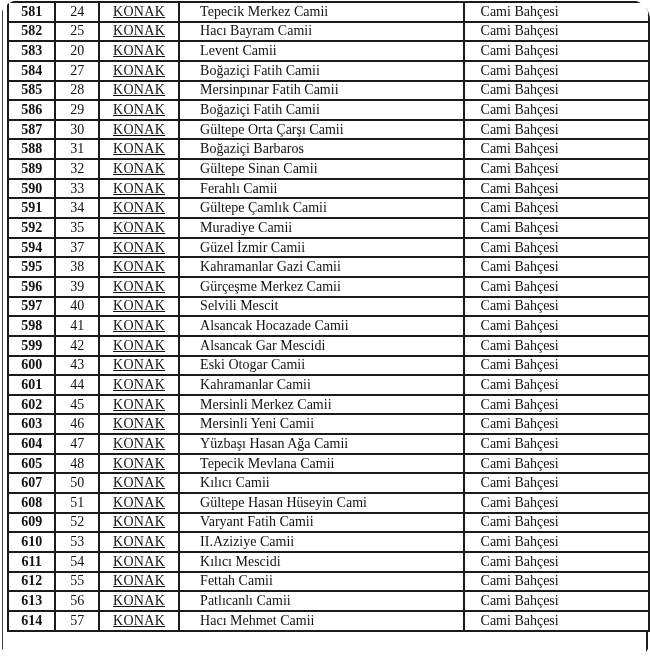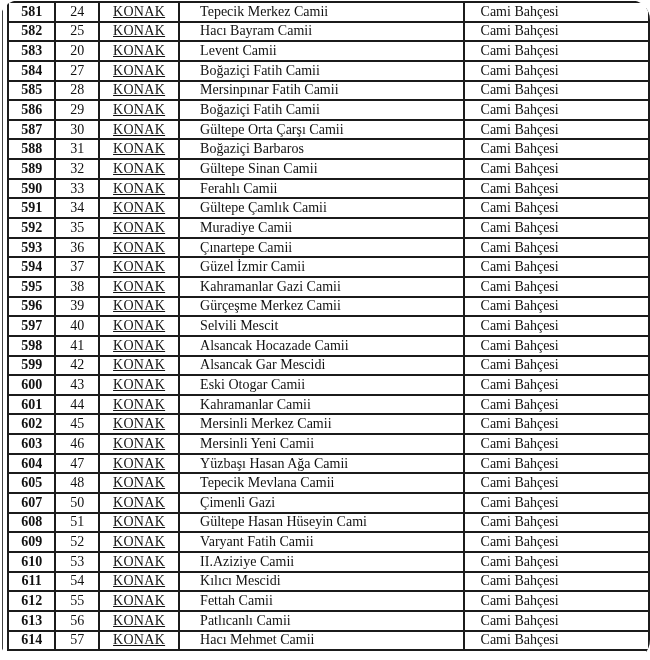--- a/index.html
+++ b/index.html
@@ -160,27 +160,20 @@
           <td class="c5">Cami Bahçesi</td>
         </tr>
         <tr>
           <td class="c1">592</td>
           <td class="c2">35</td>
           <td class="c3">KONAK</td>
           <td class="c4">Muradiye Camii</td>
           <td class="c5">Cami Bahçesi</td>
         </tr>
         <tr>
-          <td class="c1">593</td>
-          <td class="c2">36</td>
-          <td class="c3">KONAK</td>
-          <td class="c4">Çınartepe Camii</td>
-          <td class="c5">Cami Bahçesi</td>
-        </tr>
-        <tr>
           <td class="c1">594</td>
           <td class="c2">37</td>
           <td class="c3">KONAK</td>
           <td class="c4">Güzel İzmir Camii</td>
           <td class="c5">Cami Bahçesi</td>
         </tr>
         <tr>
           <td class="c1">595</td>
           <td class="c2">38</td>
           <td class="c3">KONAK</td>
@@ -254,21 +247,21 @@
           <td class="c1">605</td>
           <td class="c2">48</td>
           <td class="c3">KONAK</td>
           <td class="c4">Tepecik Mevlana Camii</td>
           <td class="c5">Cami Bahçesi</td>
         </tr>
         <tr>
           <td class="c1">607</td>
           <td class="c2">50</td>
           <td class="c3">KONAK</td>
-          <td class="c4">Çimenli Gazi</td>
+          <td class="c4">Kılıcı Camii</td>
           <td class="c5">Cami Bahçesi</td>
         </tr>
         <tr>
           <td class="c1">608</td>
           <td class="c2">51</td>
           <td class="c3">KONAK</td>
           <td class="c4">Gültepe Hasan Hüseyin Cami</td>
           <td class="c5">Cami Bahçesi</td>
         </tr>
         <tr>

